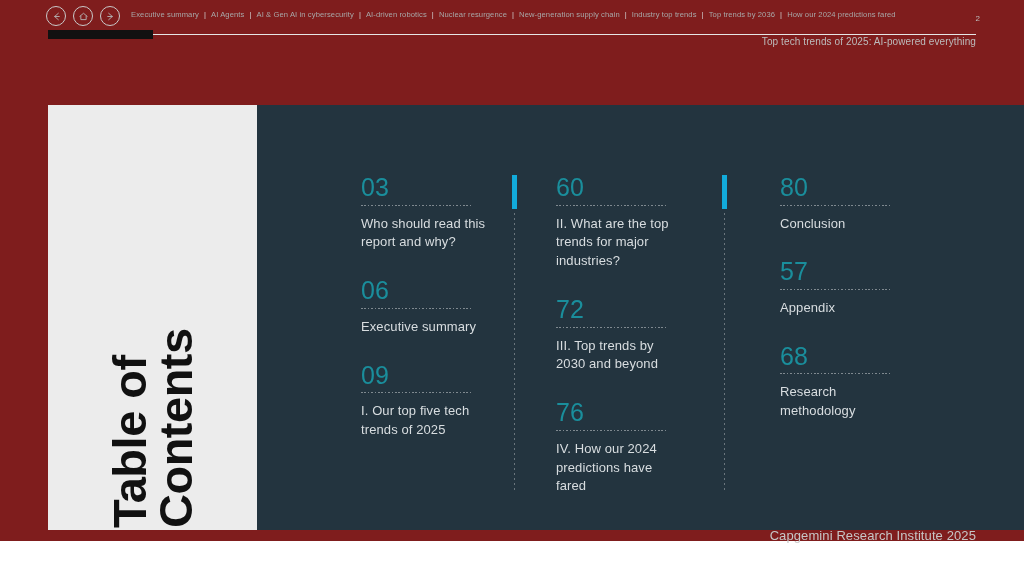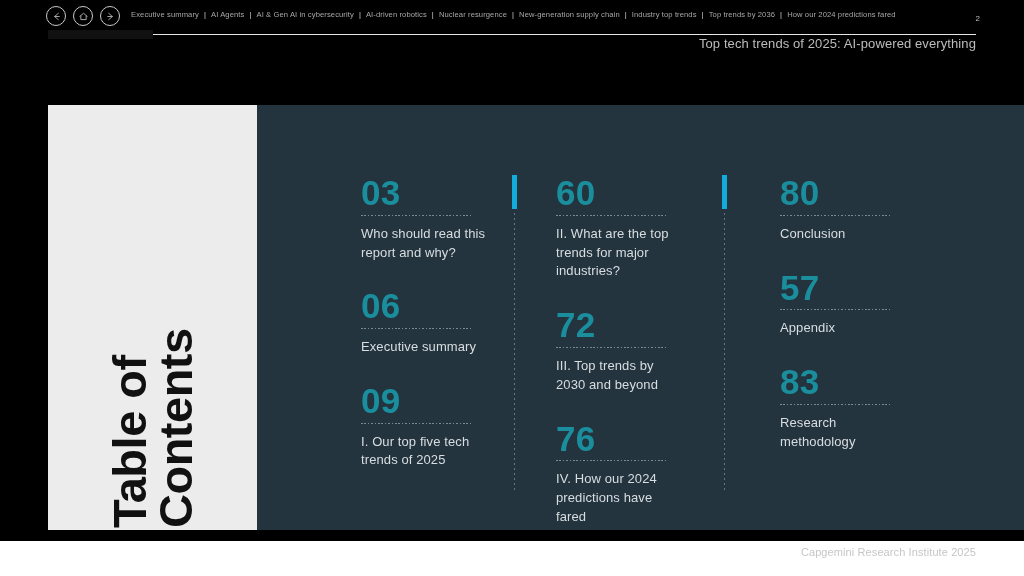--- a/index.html
+++ b/index.html
@@ -2,21 +2,21 @@
 <html><head>
 <meta charset="utf-8">
 <style>
   * { box-sizing: border-box; margin: 0; padding: 0; }
   html, body {
     width: 1024px; height: 576px;
     background: #ffffff;
     font-family: "Liberation Sans", sans-serif;
     overflow: hidden;
   }
-  .page { position: relative; width: 1024px; height: 541px; background:#000000; }
+  .page { position: relative; width: 1024px; height: 541px; background:#7f1d1d; }
 
   
   .topbar {
     position: absolute; left: 0; top: 0; width: 1024px; height: 50px;
   }
   .nav-icons {
     position: absolute; left: 46px; top: 6px;
     display: flex; gap: 7px; align-items: center;
   }
   .nav-circle {
@@ -44,21 +44,21 @@
   .hr-top {
     position: absolute; left: 48px; top: 34px; width: 928px; height: 1px;
     background: #e6e6e6;
   }
   .progress {
     position: absolute; left: 48px; top: 30px; width: 105px; height: 9px;
     background: #111111;
   }
   .subtitle {
     position: absolute; right: 48px; top: 36px;
-    font-size: 13px; color: #bcbcbc; letter-spacing: .1px; white-space: nowrap;
+    font-size: 10px; color: #bcbcbc; letter-spacing: .1px; white-space: nowrap;
   }
 
   
   .sidebar {
     position: absolute; left: 48px; top: 105px;
     width: 209px; height: 425px; background: #ececec;
   }
   .toc-title {
     position: absolute; left: 0; top: 0; width: 209px; height: 425px;
   }
@@ -90,21 +90,21 @@
 
   .col {
     position: absolute; top: 70px; width: 126px;
   }
   .col-0 { left: 104px; }
   .col-1 { left: 299px; }
   .col-2 { left: 523px; }
 
   .entry { margin-bottom: 26px; }
   .entry .num {
-    font-size: 35px; font-weight: 700; color: #1a8e9c;
+    font-size: 25px; font-weight: 400; color: #1a8e9c;
     line-height: 1.02; letter-spacing: .2px;
   }
   .entry .rule {
     margin-top: 4px; margin-bottom: 9px;
     height: 1px; width: 112px;
     background-image: repeating-linear-gradient(to right,
         rgba(255,255,255,.42) 0 1.6px, rgba(0,0,0,0) 1.6px 3.4px);
   }
   .entry .lbl {
     font-size: 13px; color: #d8dde0; line-height: 1.45; letter-spacing: .1px;
@@ -121,22 +121,22 @@
   .divider .dots {
     position: absolute; left: 1.5px; top: 38px; width: 1px; height: 277px;
     background-image: repeating-linear-gradient(to bottom,
         rgba(255,255,255,.32) 0 2px, rgba(0,0,0,0) 2px 5px);
   }
   .div-0 { left: 255px; }
   .div-1 { left: 465px; }
 
   
   .footer {
-    position: absolute; right: 48px; top: 546px;
-    font-size: 11px; color: #c6c6c6; letter-spacing: .1px;
+    position: absolute; right: 48px; top: 528px;
+    font-size: 13px; color: #c6c6c6; letter-spacing: .1px;
   }
 </style>
 </head>
 <body>
 
 <div class="page">
 
   <div class="topbar">
 
     <div class="nav-icons">
@@ -245,21 +245,21 @@
             <div class="num">80</div>
             <div class="rule"></div>
             <div class="lbl">Conclusion</div>
           </div>
           <div class="entry">
             <div class="num">57</div>
             <div class="rule"></div>
             <div class="lbl">Appendix</div>
           </div>
           <div class="entry">
-            <div class="num">83</div>
+            <div class="num">68</div>
             <div class="rule"></div>
             <div class="lbl">Research methodology</div>
           </div>
         </div>
       </div>
   </div>
 
   <div class="footer">Capgemini Research Institute 2025</div>
 
 </div>

